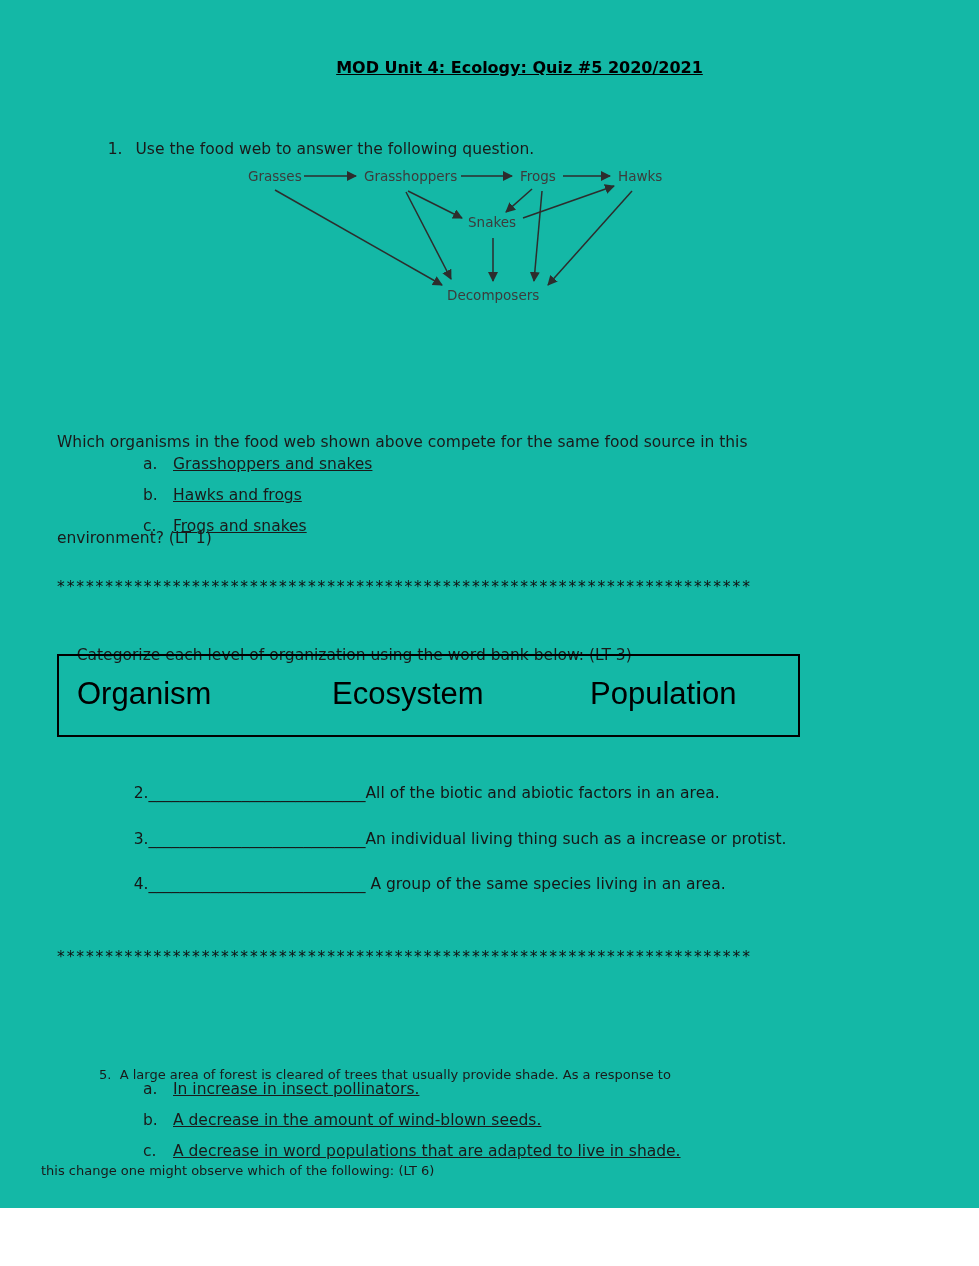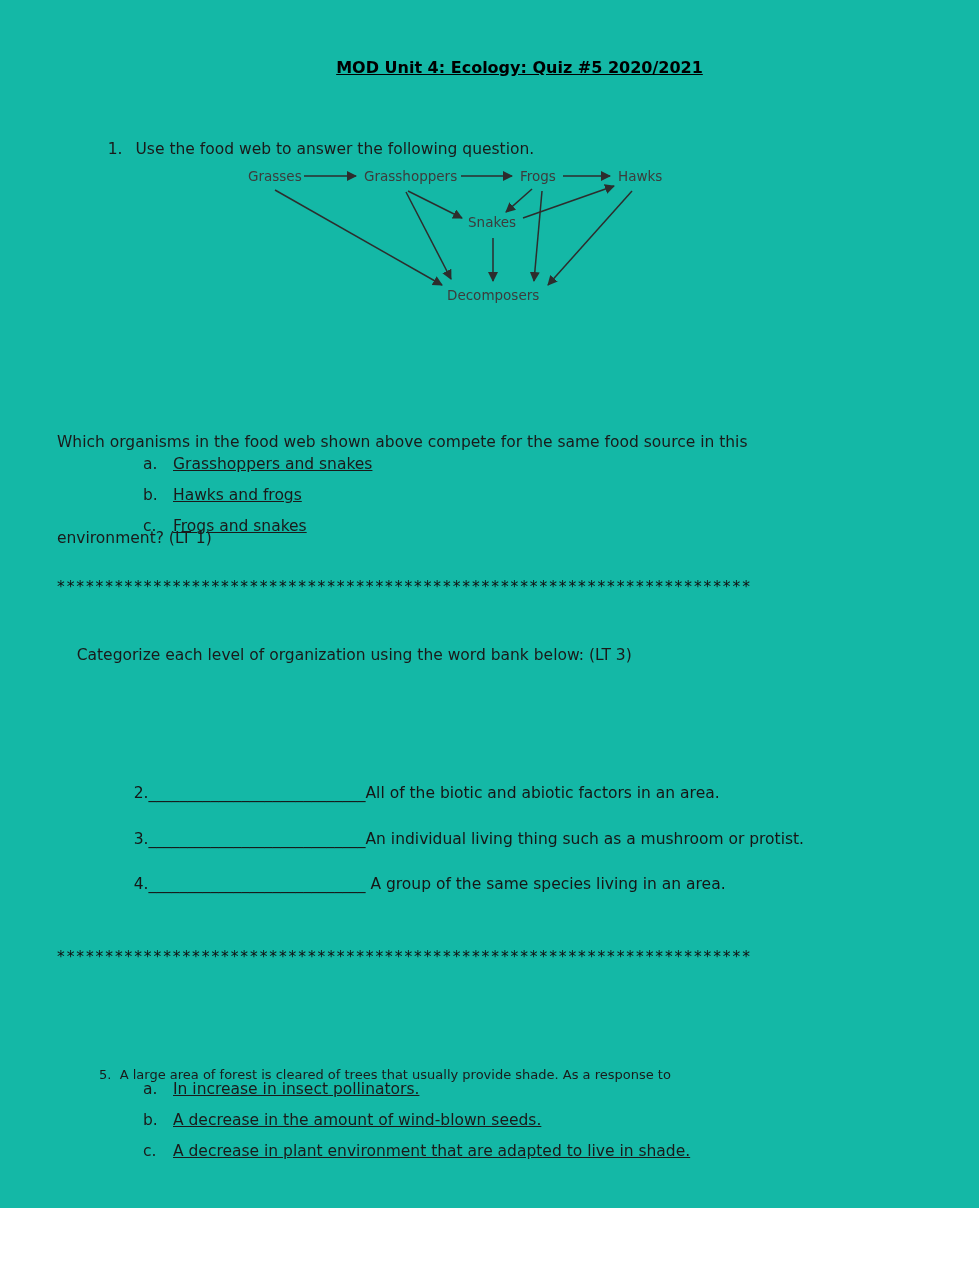--- a/index.html
+++ b/index.html
@@ -129,45 +129,51 @@
       <span class="otext">Frogs and snakes</span>
     </div>
   </div>
 
   <div class="abs divider divider1">************************************************************************</div>
 
   <div class="abs cat-heading">
     <span class="bold">Categorize each level of organization using the word bank below:</span><span> (LT 3)</span>
   </div>
 
+  <div class="abs wordbank">
+    <span class="wb-0">Organism</span>
+    <span class="wb-1">Ecosystem</span>
+    <span class="wb-2">Population</span>
+  </div>
 
   <div class="abs cat-item ci-0">
     <span>2.</span><span>____________________________</span><span>All of the biotic and abiotic factors in an area.</span>
   </div>
   <div class="abs cat-item ci-1">
-    <span>3.</span><span>____________________________</span><span>An individual living thing such as a mushroom or protist.</span>
+    <span>3.</span><span>____________________________</span><span>An individual living thing such as a increase or protist.</span>
   </div>
   <div class="abs cat-item ci-2">
     <span>4.</span><span>____________________________</span><span> A group of the same species living in an area.</span>
   </div>
 
   <div class="abs divider divider2">************************************************************************</div>
 
   <div class="abs q5-para">
     <div>5.  A large area of forest is cleared of trees that usually provide shade. As a response to</div>
+    <div style="text-indent:0;">this change one might observe which of the following: (LT 6)</div>
   </div>
 
   <div class="abs options q5-options">
     <div class="opt">
       <span class="letter">a.</span>
       <span class="otext">In increase in insect pollinators.</span>
     </div>
     <div class="opt">
       <span class="letter">b.</span>
       <span class="otext">A decrease in the amount of wind-blown seeds.</span>
     </div>
     <div class="opt">
       <span class="letter">c.</span>
-      <span class="otext">A decrease in plant environment that are adapted to live in shade.</span>
+      <span class="otext">A decrease in word populations that are adapted to live in shade.</span>
     </div>
   </div>
 
 </div>
 
 </body></html>

